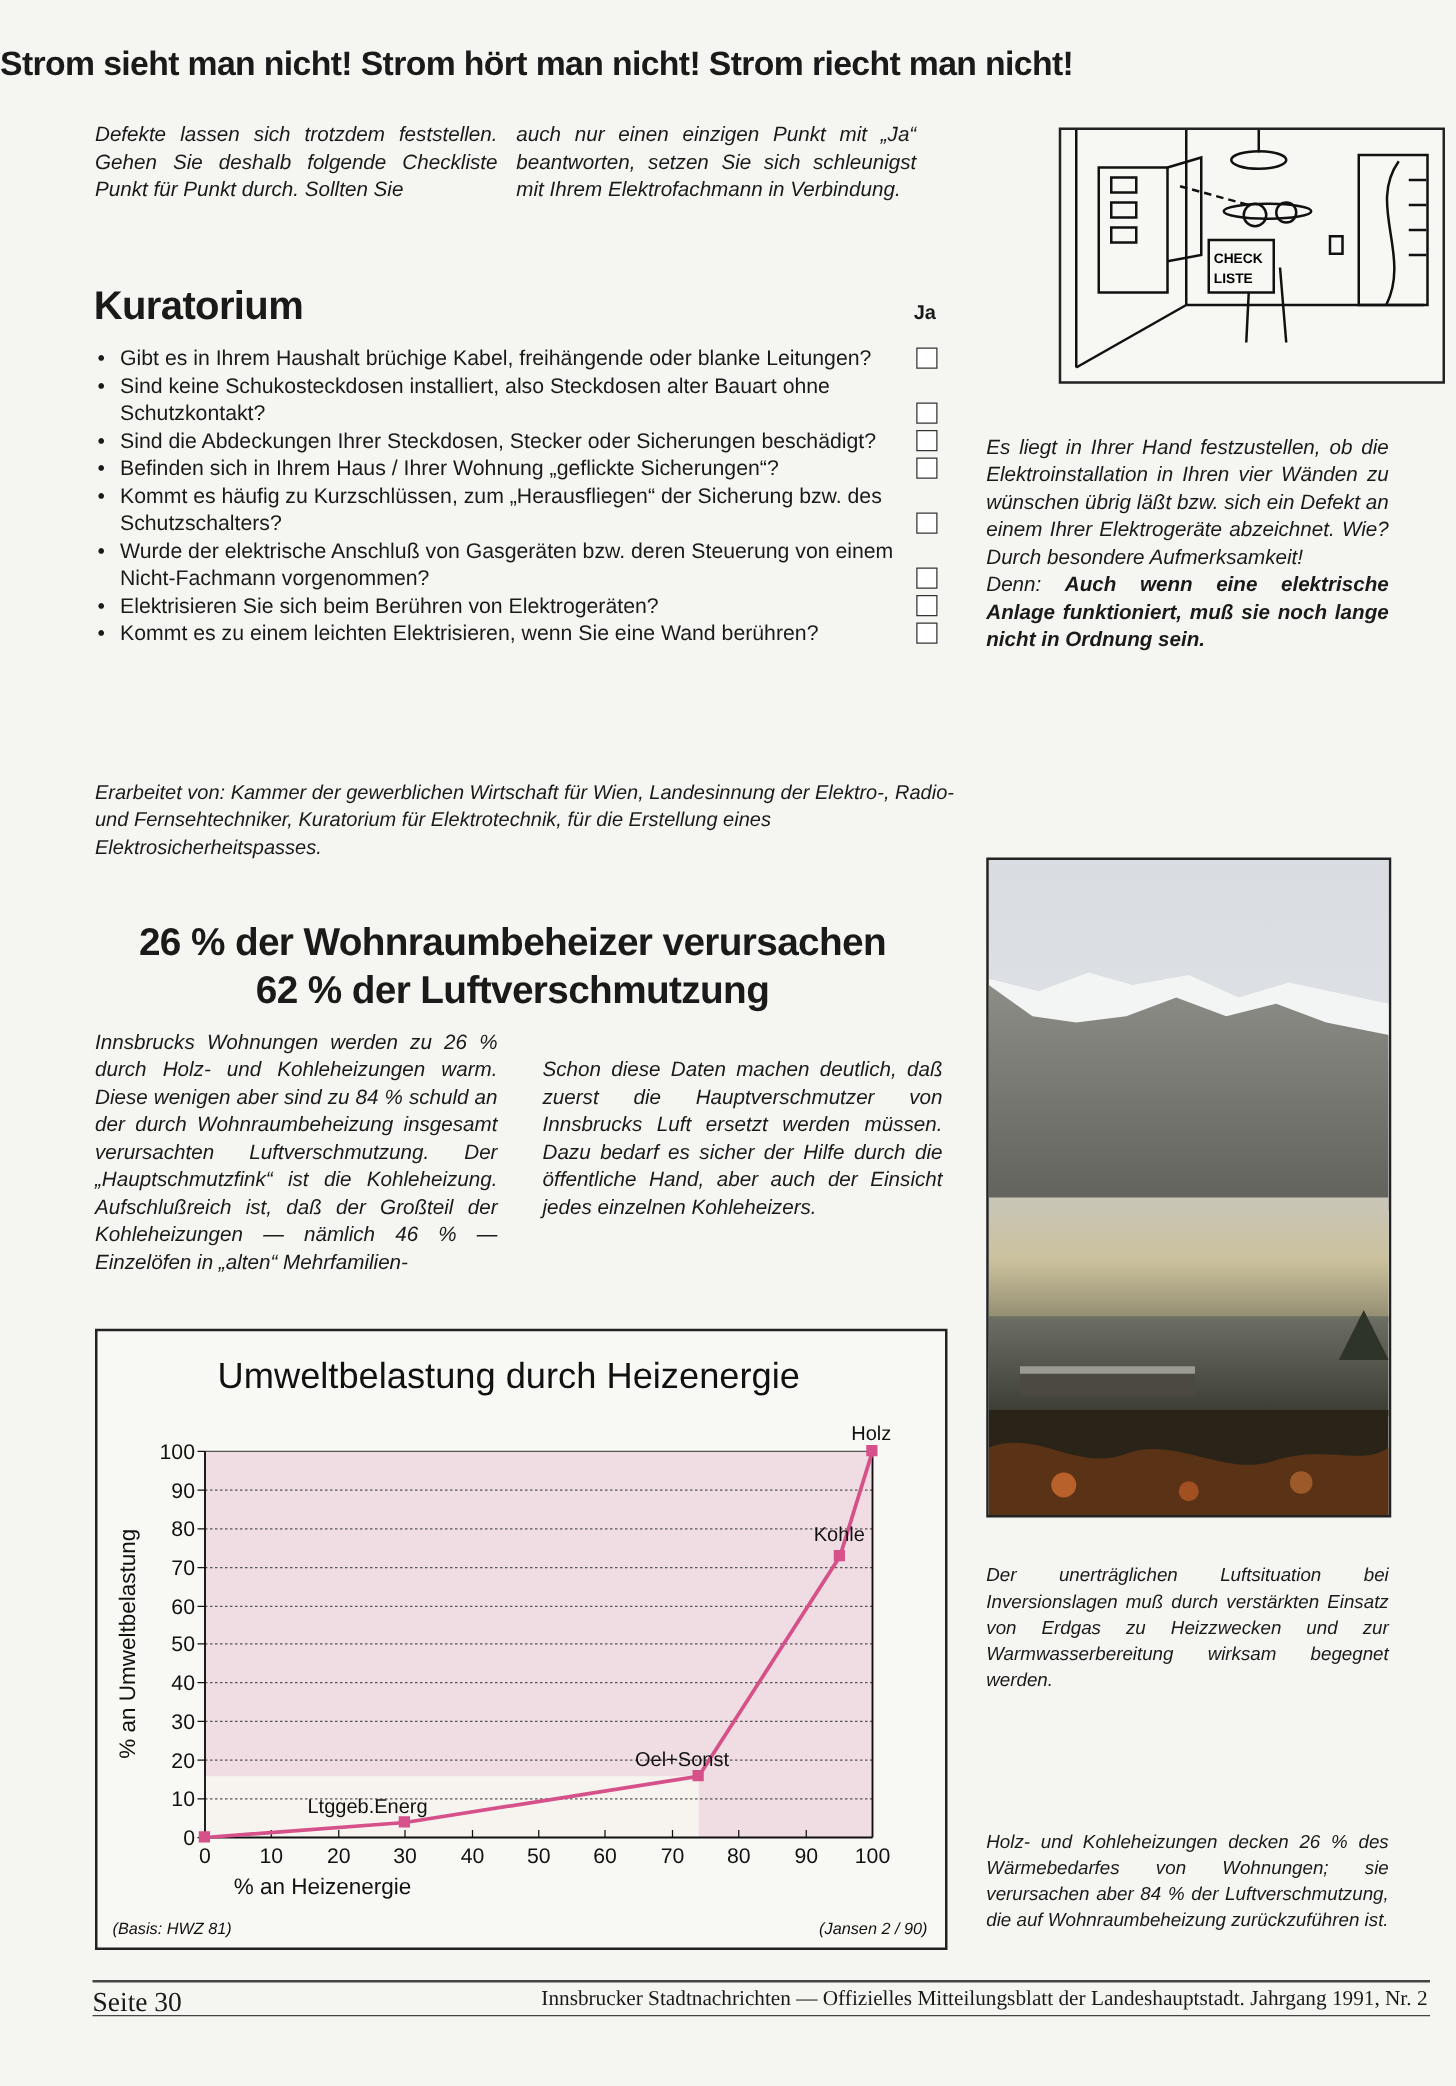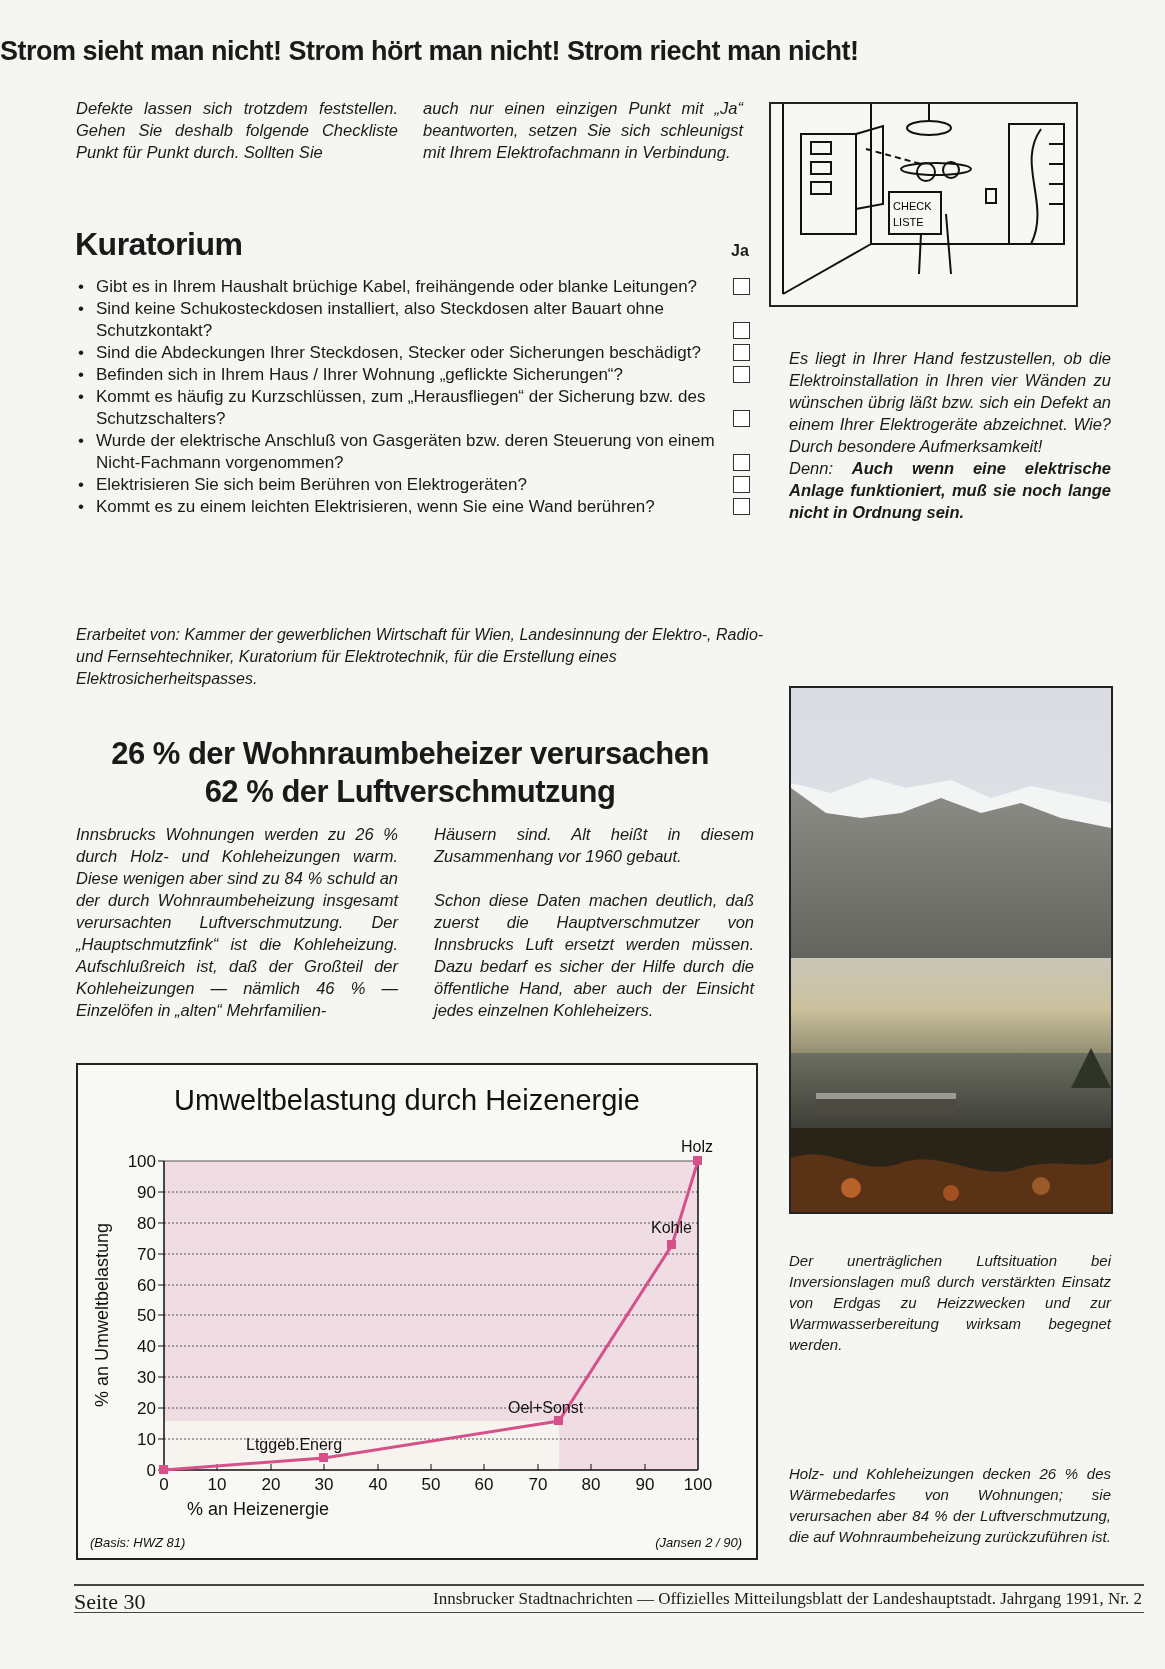--- a/index.html
+++ b/index.html
@@ -3,22 +3,22 @@
 <meta charset="utf-8">
 <style>
   html,body{margin:0;padding:0;}
   body{width:1165px;height:1669px;background:#f5f5f1;position:relative;overflow:hidden;
        font-family:"Liberation Sans",sans-serif;color:#1a1a1a;}
   .abs{position:absolute;}
   .headline{left:0;width:1165px;top:36px;text-align:left;font-weight:bold;font-size:27px;letter-spacing:-0.5px;}
   .body{font-size:16.5px;line-height:22px;}
   .just{text-align:justify;text-align-last:left;font-style:italic;}
   .intro-l{left:76px;top:97px;width:322px;}
-  .intro-r{left:423px;top:97px;width:320px;}
-  .cartoon{left:769px;top:102px;width:305px;height:201px;border:2px solid #222;background:#f7f7f3;}
+  .intro-r{left:413px;top:97px;width:320px;}
+  .cartoon{left:847px;top:102px;width:305px;height:201px;border:2px solid #222;background:#f7f7f3;font-weight:bold;}
   .check-title{left:75px;top:226px;font-size:32px;font-weight:bold;letter-spacing:-0.5px;}
   .ja{left:731px;top:242px;font-size:16px;font-weight:bold;}
   .checklist{left:76px;top:276px;width:680px;list-style:none;margin:0;padding:0;}
   .checklist li{position:relative;padding-left:20px;font-size:17px;line-height:22px;}
   .checklist li .bullet{position:absolute;left:2px;top:0;}
   .checklist li .box{position:absolute;right:6px;bottom:3px;width:15px;height:15px;border:1.5px solid #333;background:#fff;}
   .credit{left:76px;top:624px;width:690px;font-style:italic;font-size:16px;line-height:22px;}
   .side-text{left:789px;top:347px;width:322px;font-size:16.5px;line-height:22px;}
   .h2{left:60px;width:700px;top:735px;text-align:center;font-weight:bold;font-size:31px;line-height:38px;letter-spacing:-0.5px;}
   .col1{left:76px;top:823px;width:322px;}
@@ -92,21 +92,20 @@
   <span>Denn: </span><b>Auch wenn eine elektrische Anlage funktioniert, muß sie noch lange nicht in Ordnung sein.</b>
 </div>
 
 <div class="abs h2">
   <div>26 % der Wohnraumbeheizer verursachen</div>
   <div>62 % der Luftverschmutzung</div>
 </div>
 
 <div class="abs body just col1">Innsbrucks Wohnungen werden zu 26 % durch Holz- und Kohleheizungen warm. Diese wenigen aber sind zu 84 % schuld an der durch Wohnraumbeheizung insgesamt verursachten Luftverschmutzung. Der „Hauptschmutzfink“ ist die Kohleheizung. Aufschlußreich ist, daß der Großteil der Kohleheizungen — nämlich 46 % — Einzelöfen in „alten“ Mehrfamilien-</div>
 <div class="abs body just col2">
-  <div>Häusern sind. Alt heißt in diesem Zusammenhang vor 1960 gebaut.</div>
   <div style="height:22px"></div>
   <div>Schon diese Daten machen deutlich, daß zuerst die Hauptverschmutzer von Innsbrucks Luft ersetzt werden müssen. Dazu bedarf es sicher der Hilfe durch die öffentliche Hand, aber auch der Einsicht jedes einzelnen Kohleheizers.</div>
 </div>
 
 <div class="abs photo">
   <svg width="320" height="524" viewBox="0 0 320 524" preserveAspectRatio="none">
     <defs>
       <linearGradient id="sky" x1="0" y1="0" x2="0" y2="1">
         <stop offset="0" stop-color="#d9dde2"></stop>
           <stop offset="1" stop-color="#e8ebee"></stop>

